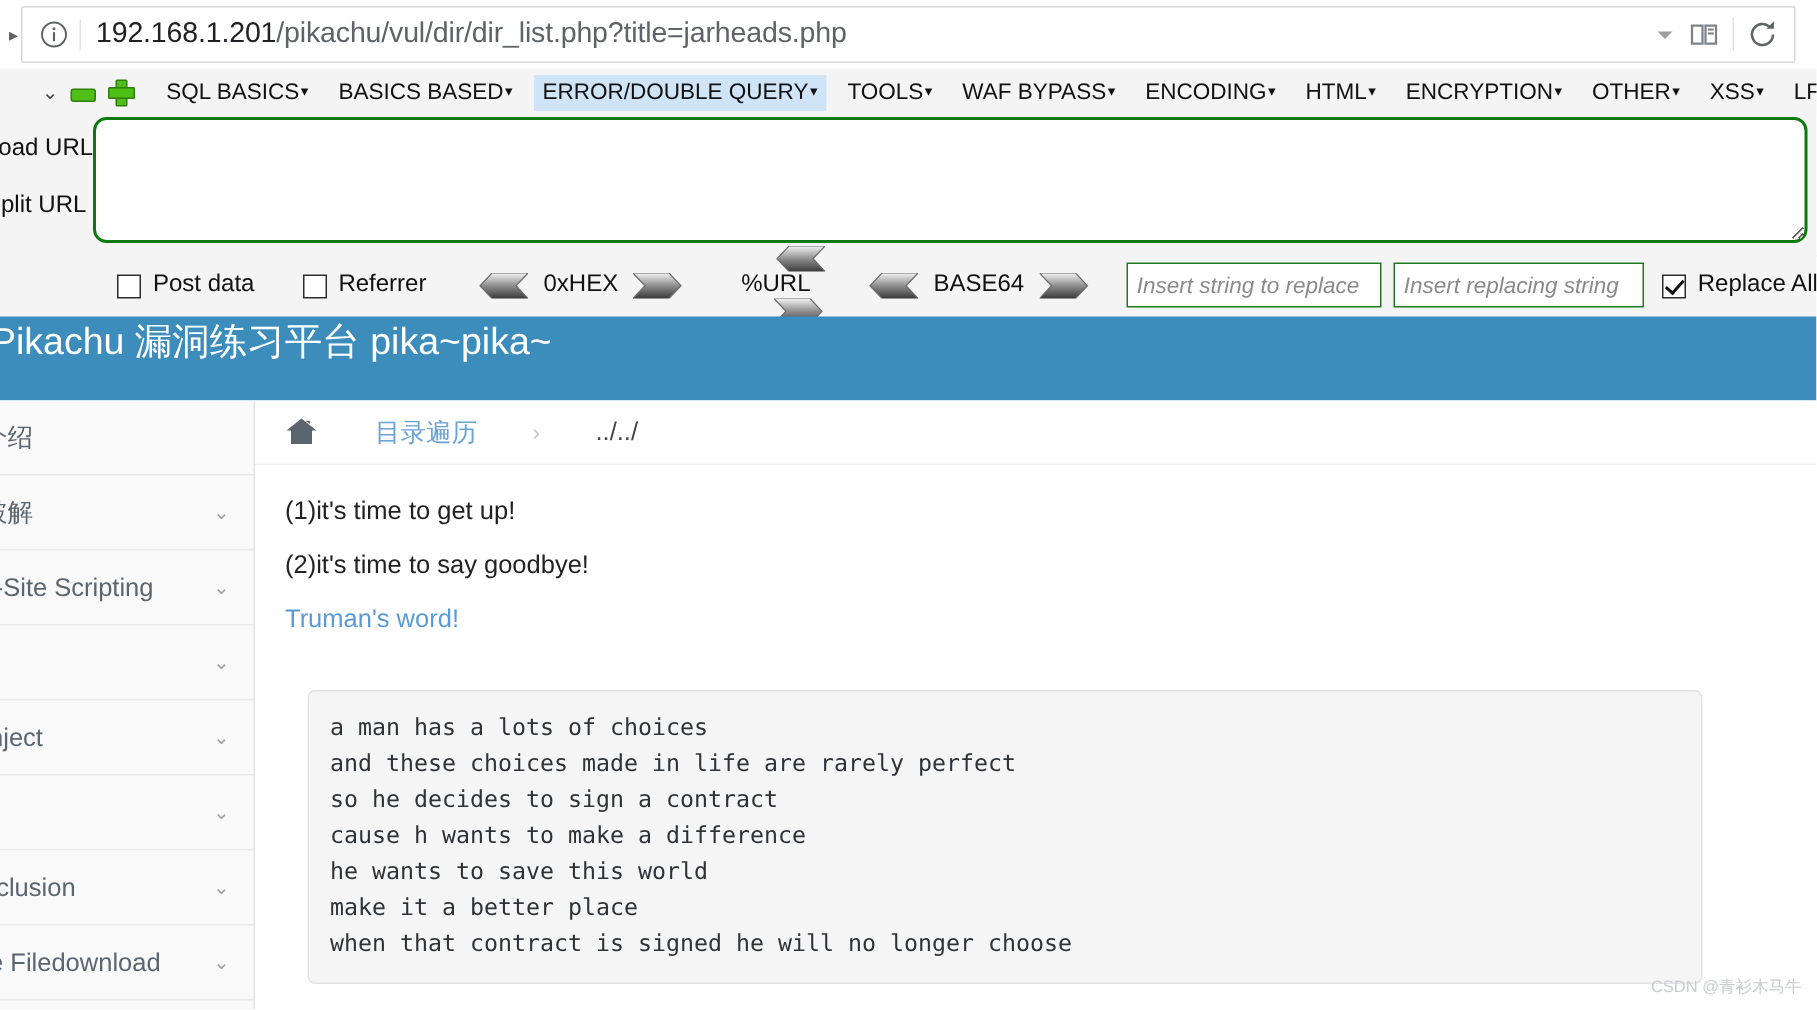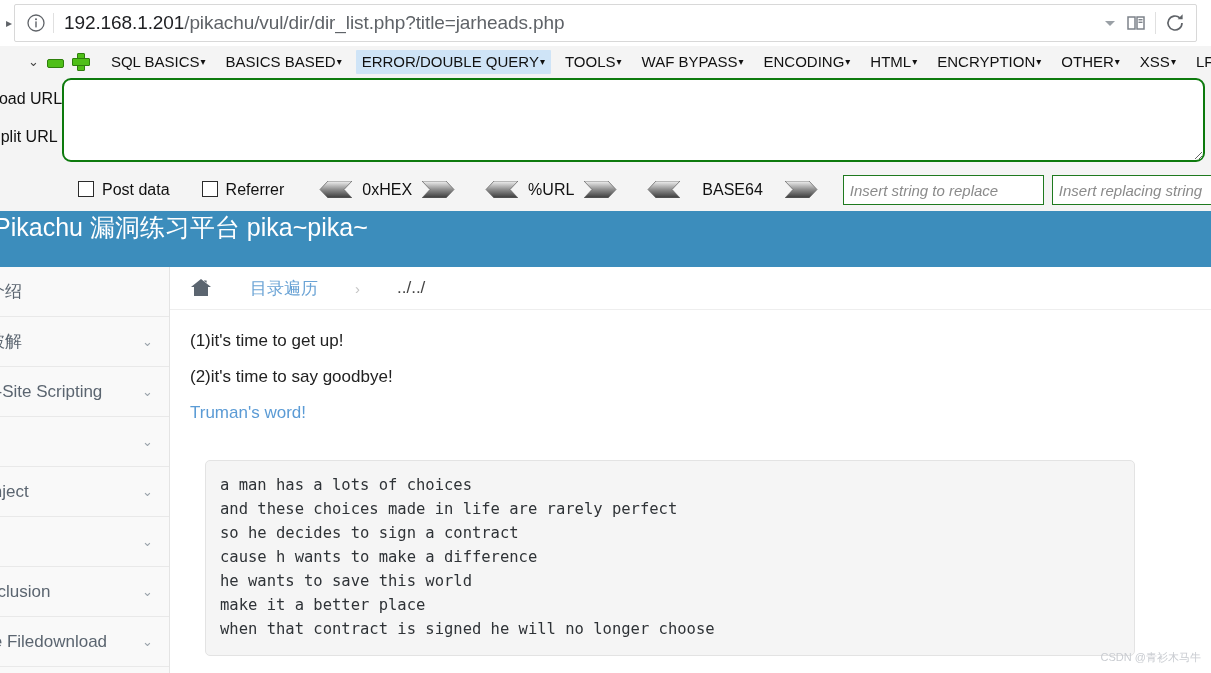--- a/index.html
+++ b/index.html
@@ -192,21 +192,21 @@
     border: solid #111;
     border-width: 0 2px 2px 0;
     transform: rotate(42deg);
   }
   .opt-label {
     font-size: 16px;
     color: #111;
     margin-left: 8px;
     white-space: nowrap;
   }
-  .opt-group { display: flex; align-items: flex-start; }
+  .opt-group { display: flex; align-items: flex-end; }
 
   .arrow-left, .arrow-right {
     width: 34px; height: 17px;
     flex: 0 0 auto;
   }
   .coder-label {
     font-size: 16px;
     color: #111;
     margin: 0 10px;
     white-space: nowrap;
@@ -451,49 +451,49 @@
                   <stop offset="0" stop-color="#f3f3f3"></stop>
                   <stop offset="0.5" stop-color="#8e8e8e"></stop>
                   <stop offset="1" stop-color="#3a3a3a"></stop>
                 </linearGradient>
               </defs>
               <path d="M0 0 H24 L32 8.5 L24 17 H0 L8 8.5 Z" fill="url(#gr1)" stroke="#6b6b6b" stroke-width="0.8"></path>
             </svg>
         </span>
       </div>
 
+      <div class="opt-group" style="margin-left:28px;flex-direction:column;">
+        <span class="arrow-left">
+          <svg width="34" height="17" viewBox="0 0 34 17">
+              <path d="M10 0 H34 L26 8.5 L34 17 H10 L2 8.5 Z" fill="url(#gl1)" stroke="#6b6b6b" stroke-width="0.8"></path>
+            </svg>
+        </span>
+        <span class="coder-label">%URL</span>
+        <span class="arrow-right">
+          <svg width="34" height="17" viewBox="0 0 34 17">
+              <path d="M0 0 H24 L32 8.5 L24 17 H0 L8 8.5 Z" fill="url(#gr1)" stroke="#6b6b6b" stroke-width="0.8"></path>
+            </svg>
+        </span>
+      </div>
+
       <div class="opt-group" style="margin-left:28px;">
         <span class="arrow-left">
           <svg width="34" height="17" viewBox="0 0 34 17">
               <path d="M10 0 H34 L26 8.5 L34 17 H10 L2 8.5 Z" fill="url(#gl1)" stroke="#6b6b6b" stroke-width="0.8"></path>
             </svg>
         </span>
-        <span class="coder-label">%URL</span>
-        <span class="arrow-right">
-          <svg width="34" height="17" viewBox="0 0 34 17">
-              <path d="M0 0 H24 L32 8.5 L24 17 H0 L8 8.5 Z" fill="url(#gr1)" stroke="#6b6b6b" stroke-width="0.8"></path>
-            </svg>
-        </span>
-      </div>
-
-      <div class="opt-group" style="margin-left:28px;gap:12px;">
-        <span class="arrow-left">
-          <svg width="34" height="17" viewBox="0 0 34 17">
-              <path d="M10 0 H34 L26 8.5 L34 17 H10 L2 8.5 Z" fill="url(#gl1)" stroke="#6b6b6b" stroke-width="0.8"></path>
-            </svg>
-        </span>
         <span class="coder-label">BASE64</span>
         <span class="arrow-right">
           <svg width="34" height="17" viewBox="0 0 34 17">
               <path d="M0 0 H24 L32 8.5 L24 17 H0 L8 8.5 Z" fill="url(#gr1)" stroke="#6b6b6b" stroke-width="0.8"></path>
             </svg>
         </span>
       </div>
 
-      <input class="repl-input" style="width: 201px; margin-left: 24px;" placeholder="Insert string to replace">
+      <input class="repl-input" style="width: 170px; margin-left: 24px;" placeholder="Insert string to replace">
       <input class="repl-input" style="width: 167px; margin-left: 8px;" placeholder="Insert replacing string">
 
       <div class="opt-group" style="margin-left:12px;">
         <span class="chk checked"></span>
         <span class="opt-label">Replace All</span>
       </div>
     </div>
   </div>
 
   <div class="pika-header">

